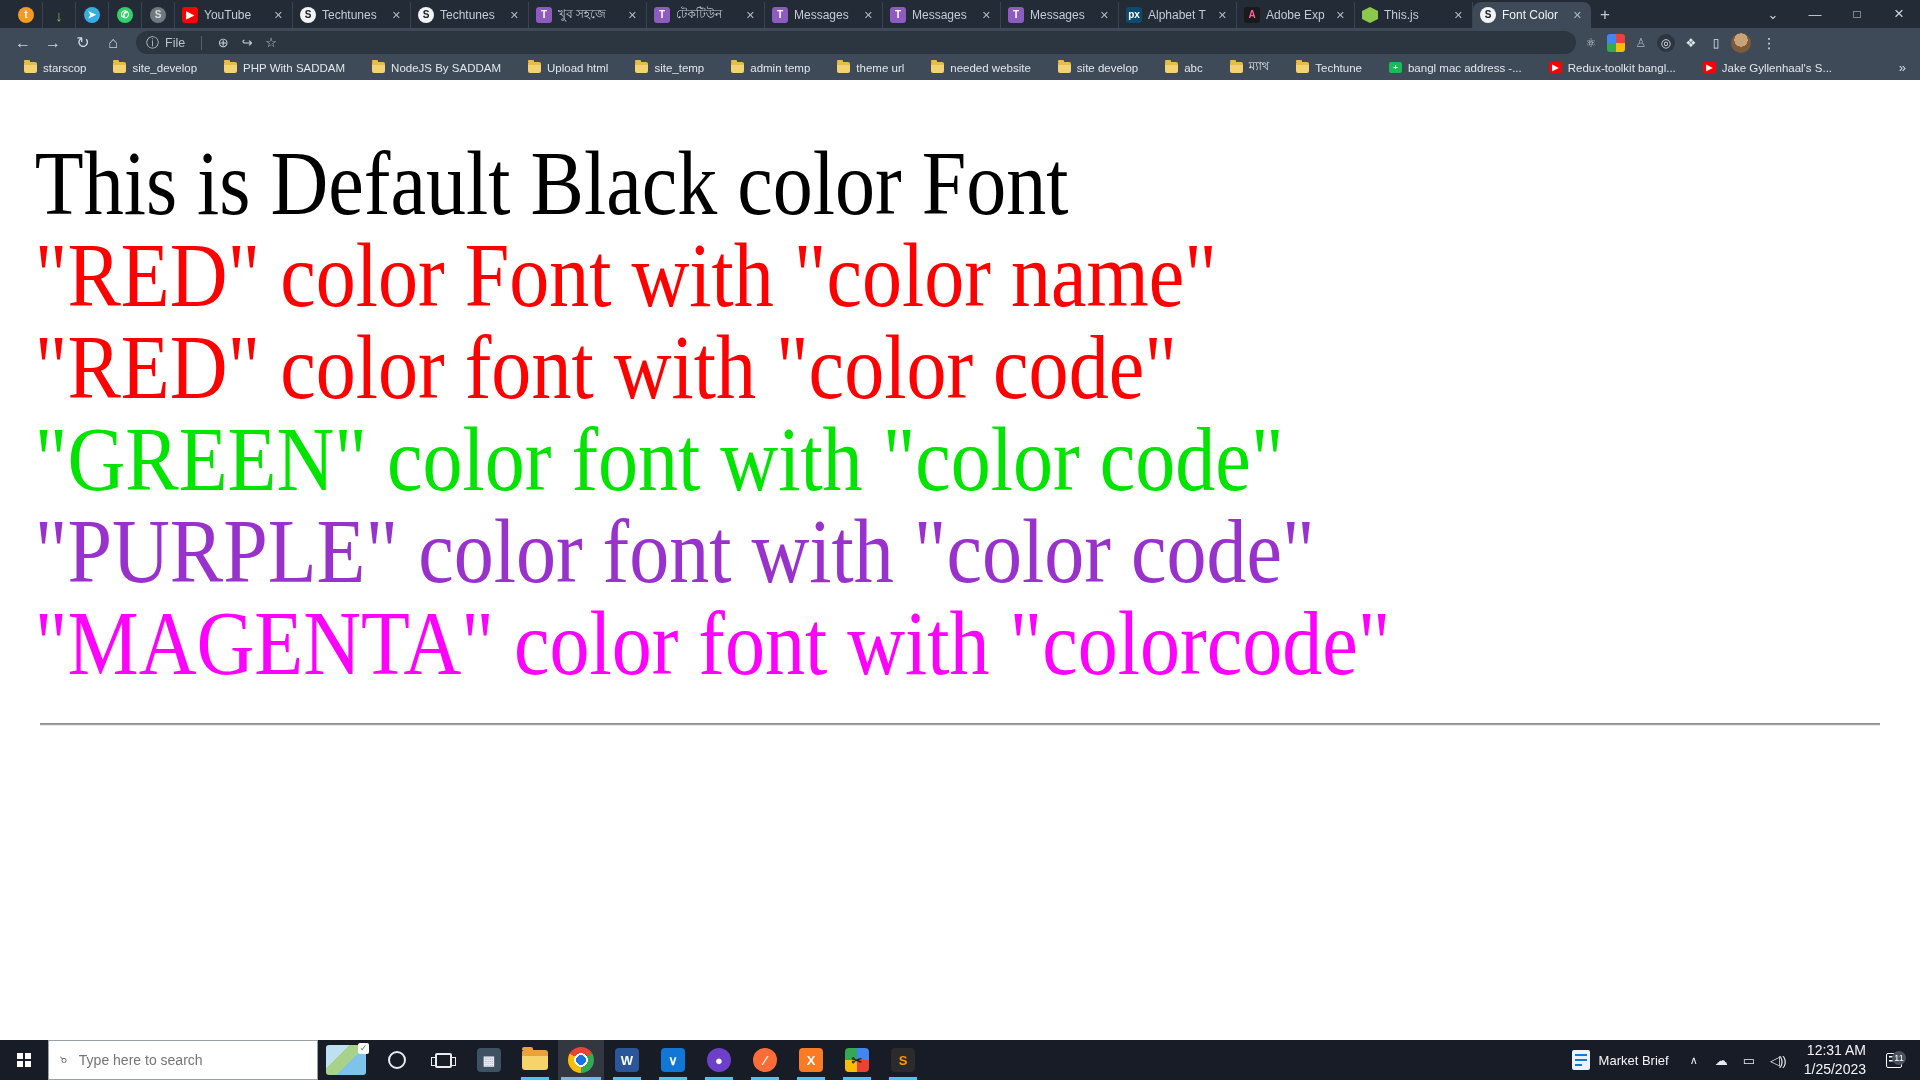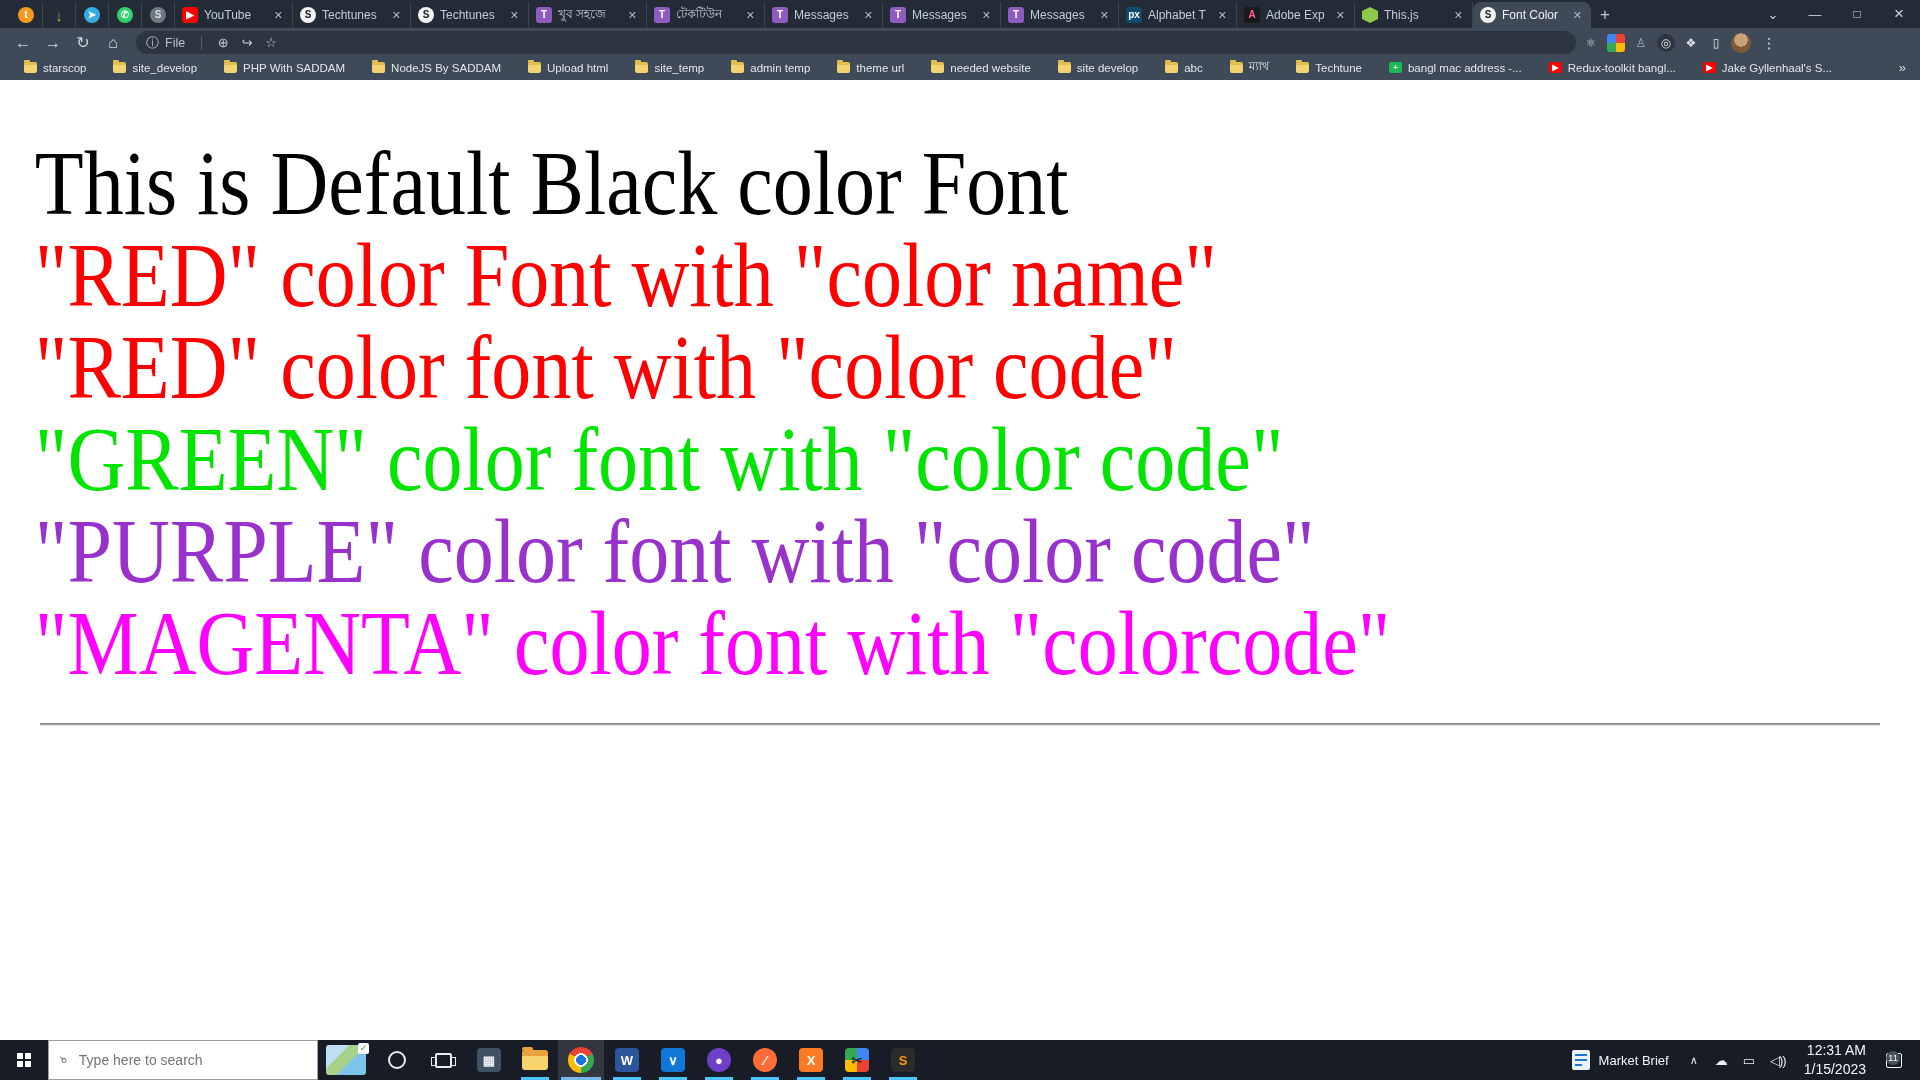--- a/index.html
+++ b/index.html
@@ -103,21 +103,21 @@
       linear-gradient(#1976d2,#1976d2) 0 10px/60% 2px no-repeat; }
   .news-label { font-size:13px; color:#f2f5f8; }
   .tray-chevron { padding:0 9px; font-size:11px; color:#e8ecf0; }
   .tray-ic { padding:0 8px; font-size:13px; color:#e8ecf0; letter-spacing:-1px; }
   .clock { text-align:right; font-size:14px; line-height:1.35; padding:0 10px; color:#f2f5f8; }
   .notif-btn { display:flex; align-items:center; padding:0 10px; position:relative; }
   .notif-ic { width:16px; height:15px; border:1.5px solid #fff; border-radius:2px; position:relative; }
   .notif-ic::before { content:""; position:absolute; inset:2.5px 2px; background:
       linear-gradient(#fff,#fff) 0 0/100% 1.5px no-repeat,
       linear-gradient(#fff,#fff) 0 4px/75% 1.5px no-repeat; }
-  .notif-badge { position:absolute; right:12px; bottom:3px; background:#49525e; color:#fff; font-size:9px;
+  .notif-badge { position:absolute; right:6px; bottom:3px; background:#49525e; color:#fff; font-size:9px;
                  width:14px; height:14px; border-radius:50%; display:flex; align-items:center; justify-content:center; }
 </style>
 </head>
 <body>
 
 <div class="tabbar">
   <div style="display:flex;">
 
   <div class="pinned-tab">
         <span class="favicon circle" style="background: rgb(245, 155, 32); color: rgb(255, 255, 255);">t</span>
@@ -373,20 +373,20 @@
     <div class="news-btn">
       <div class="news-ic"></div>
       <span class="news-label">Market Brief</span>
     </div>
     <span class="tray-chevron">∧</span>
     <span class="tray-ic">☁</span>
     <span class="tray-ic">▭</span>
     <span class="tray-ic">◁))</span>
     <div class="clock">
       <div>12:31 AM</div>
-      <div>1/15/2023</div>
+      <div>1/25/2023</div>
     </div>
     <div class="notif-btn">
       <div class="notif-ic"></div>
       <span class="notif-badge">11</span>
     </div>
   </div>
 </div>
 
 </body></html>

